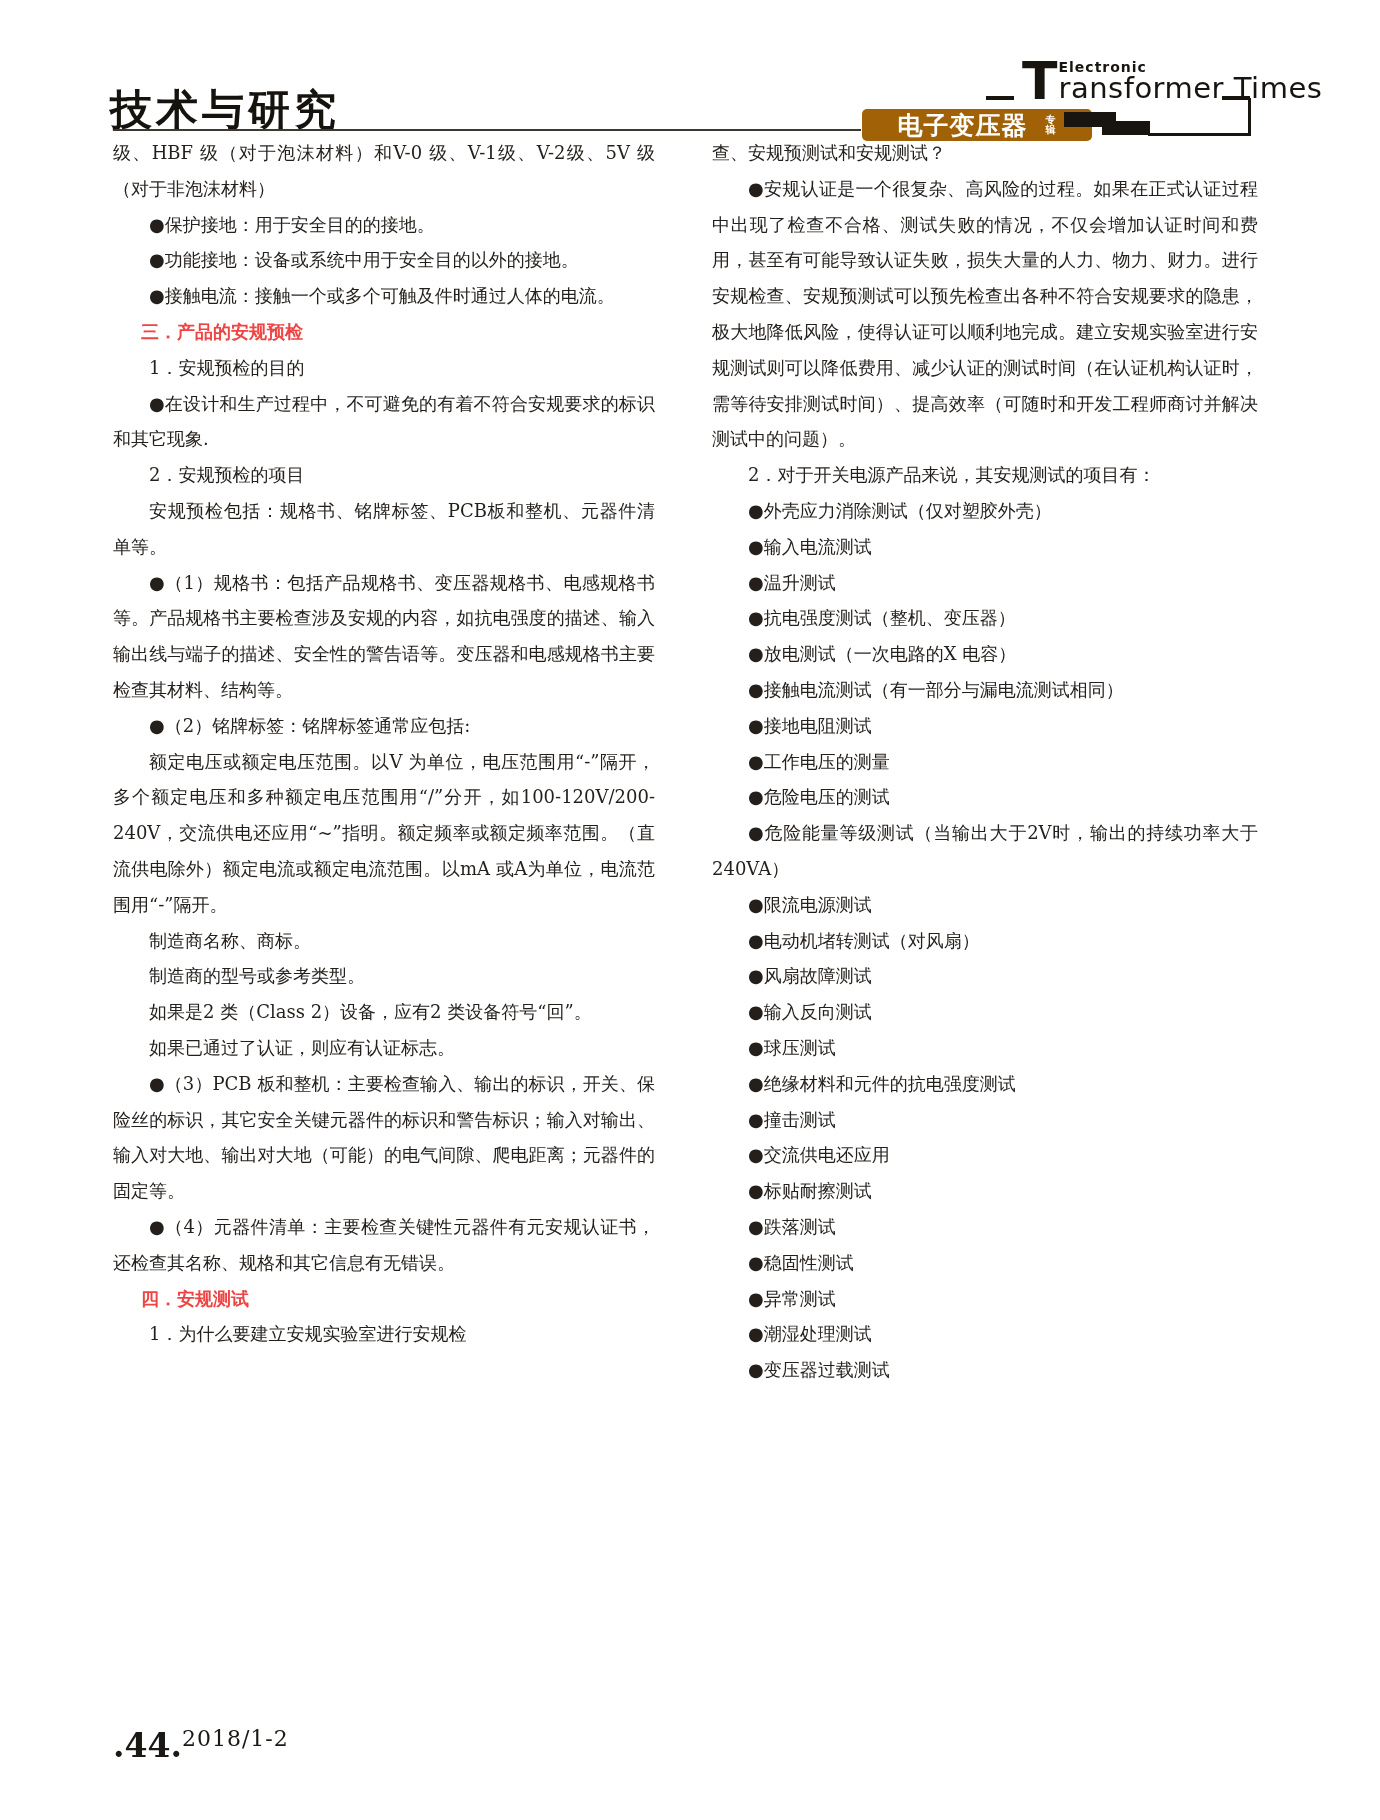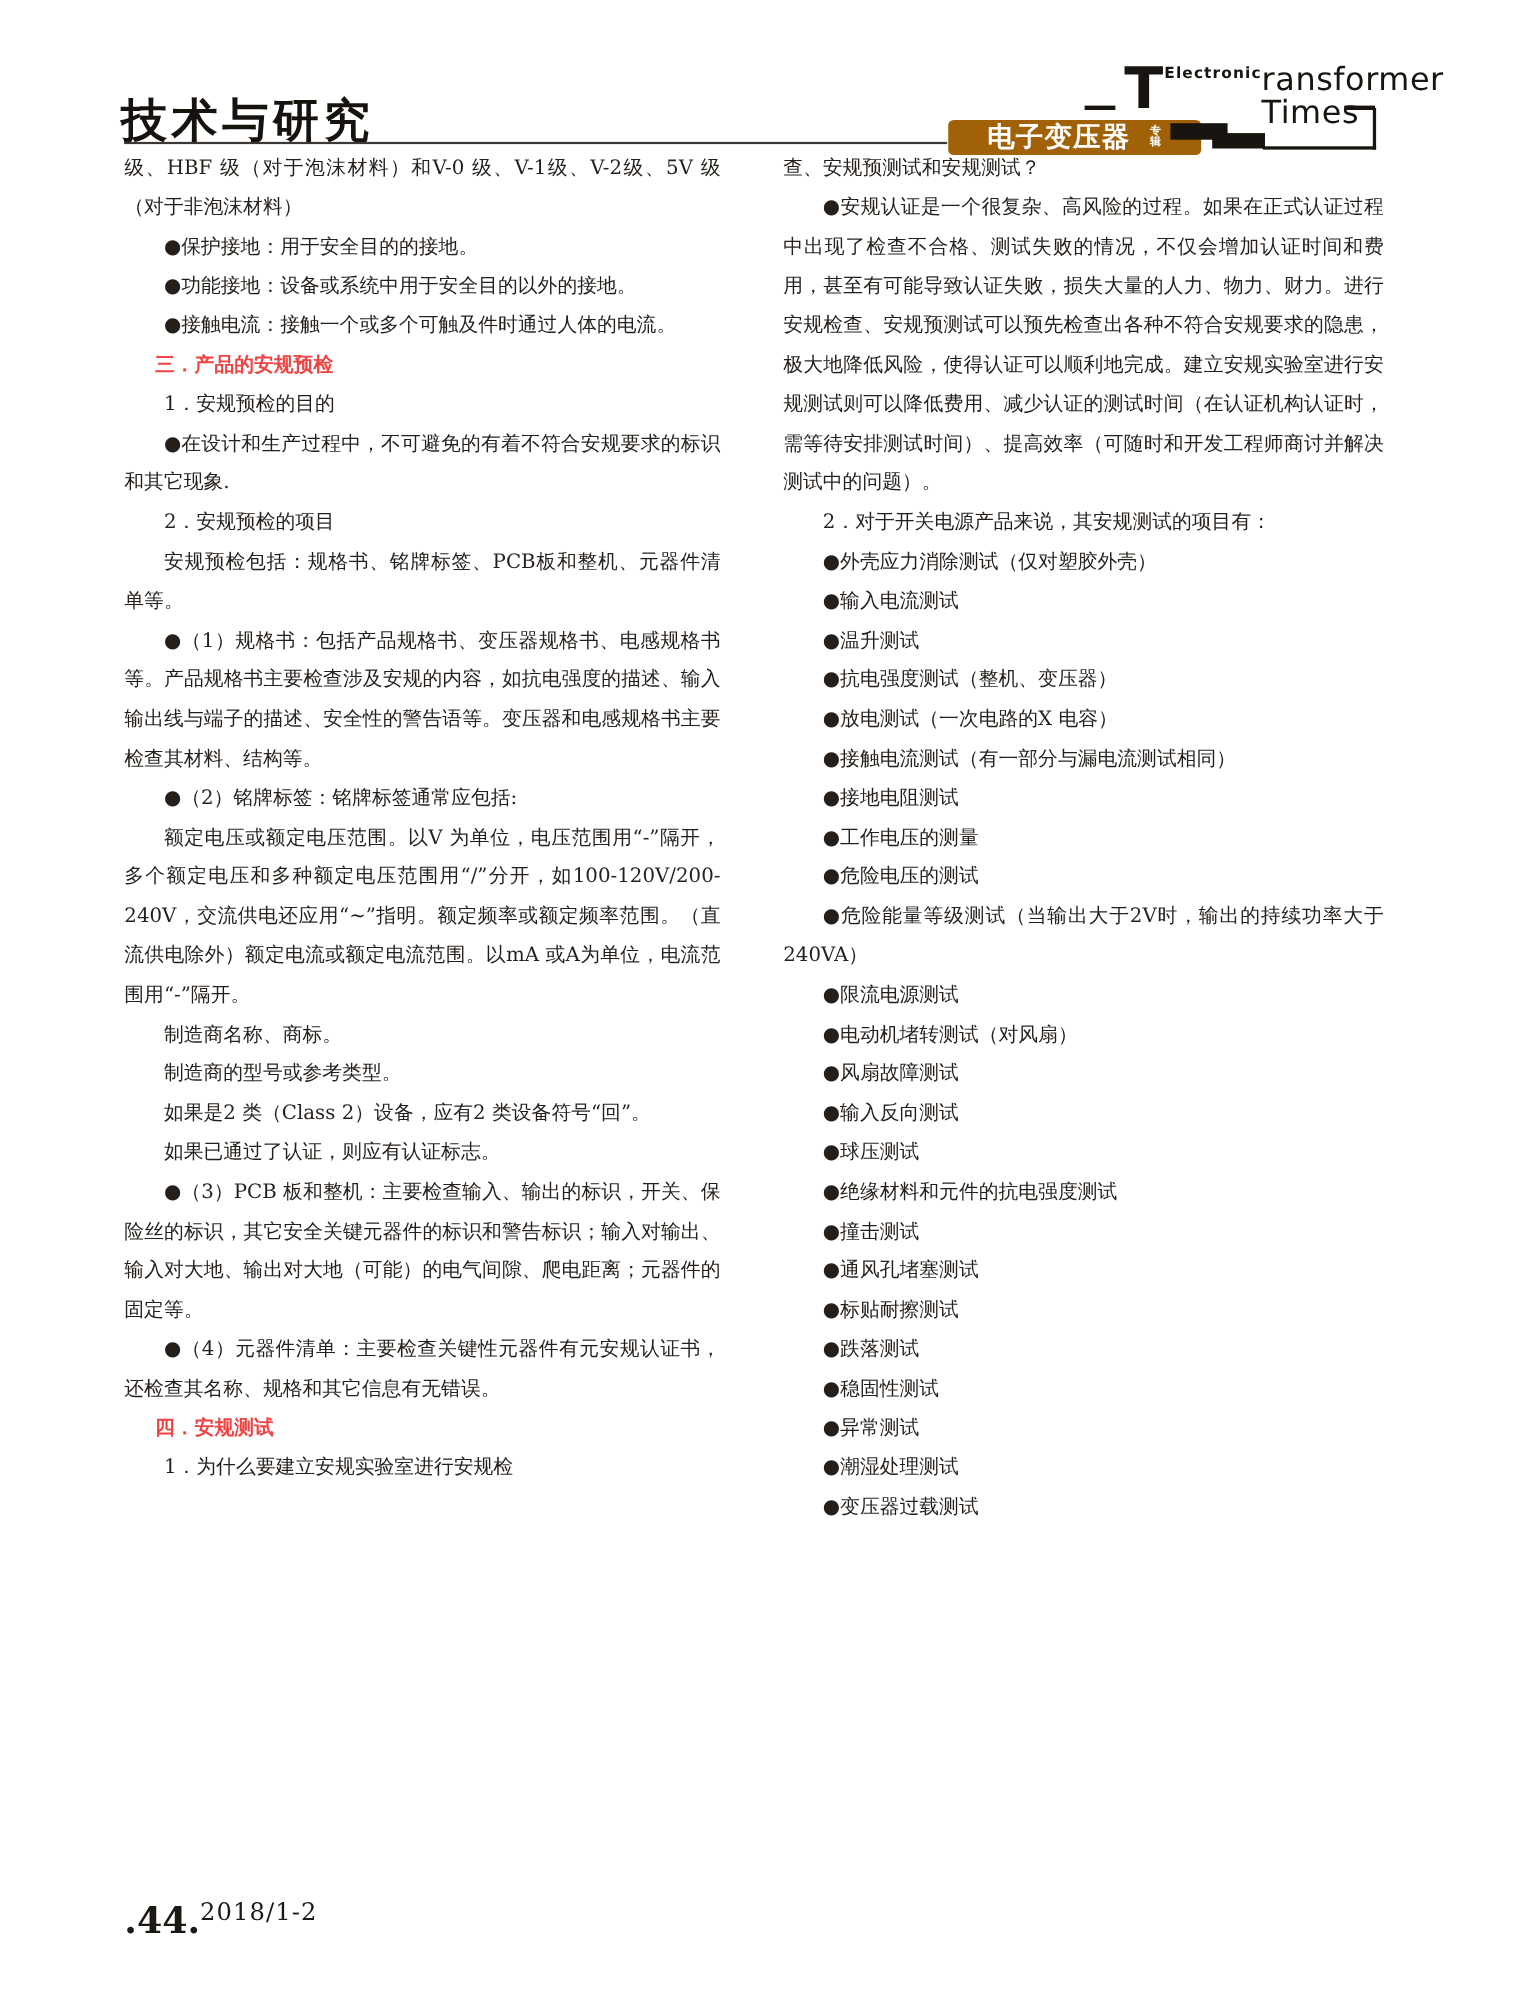--- a/index.html
+++ b/index.html
@@ -14,21 +14,21 @@
         font-family:Liberation Sans, sans-serif;}
   .cn-main{font-size:25px;font-weight:800;letter-spacing:1px;line-height:1;}
   .cn-small{font-size:10px;font-weight:700;line-height:10px;display:inline-block;width:11px;
         margin-left:18px;word-break:break-all;}
   .step{position:absolute;background:#181410;}
   .step1{left:1064px;top:112px;width:52px;height:15px;}
   .step2{left:1102px;top:121px;width:48px;height:14px;}
   .ett{position:absolute;left:1022px;top:58px;display:flex;align-items:flex-start;
         font-family:"DejaVu Sans","Liberation Sans",sans-serif;color:#181410;}
   .ett-t{font-size:52px;font-weight:800;line-height:0.9;}
-  .ett-right{display:flex;flex-direction:row;margin-left:1px;}
+  .ett-right{display:flex;flex-direction:column;margin-left:1px;}
   .ett-small{font-size:14px;font-weight:800;letter-spacing:1px;line-height:14px;margin-top:2px;}
   .ett-main{font-size:29px;font-weight:400;line-height:30px;letter-spacing:0.5px;margin-top:-1px;}
   .ett-dash-left{position:absolute;left:986px;top:96px;width:28px;height:4px;background:#181410;}
   .ett-dash-right{position:absolute;left:1222px;top:96px;width:28px;height:4px;background:#181410;}
   .bracket-v{position:absolute;left:1248px;top:98px;width:3px;height:38px;background:#181410;}
   .bracket-h{position:absolute;left:1148px;top:133px;width:103px;height:3px;background:#181410;}
   
   .col{position:absolute;top:135px;height:1550px;overflow:hidden;
        font-size:18px;line-height:35.8px;text-align:justify;text-justify:inter-ideograph;}
   .col-left{left:113px;width:542px;}
@@ -107,21 +107,21 @@
       <div class="para bullet">●工作电压的测量</div>
       <div class="para bullet">●危险电压的测试</div>
       <div class="para bullet">●危险能量等级测试（当输出大于2V时，输出的持续功率大于240VA）</div>
       <div class="para bullet">●限流电源测试</div>
       <div class="para bullet">●电动机堵转测试（对风扇）</div>
       <div class="para bullet">●风扇故障测试</div>
       <div class="para bullet">●输入反向测试</div>
       <div class="para bullet">●球压测试</div>
       <div class="para bullet">●绝缘材料和元件的抗电强度测试</div>
       <div class="para bullet">●撞击测试</div>
-      <div class="para bullet">●通风孔堵塞测试</div>
+      <div class="para bullet">●交流供电还应用</div>
       <div class="para bullet">●标贴耐擦测试</div>
       <div class="para bullet">●跌落测试</div>
       <div class="para bullet">●稳固性测试</div>
       <div class="para bullet">●异常测试</div>
       <div class="para bullet">●潮湿处理测试</div>
       <div class="para bullet">●变压器过载测试</div>
     </div>
 
   <div class="footer">
     <span class="pageno">.44.</span>

